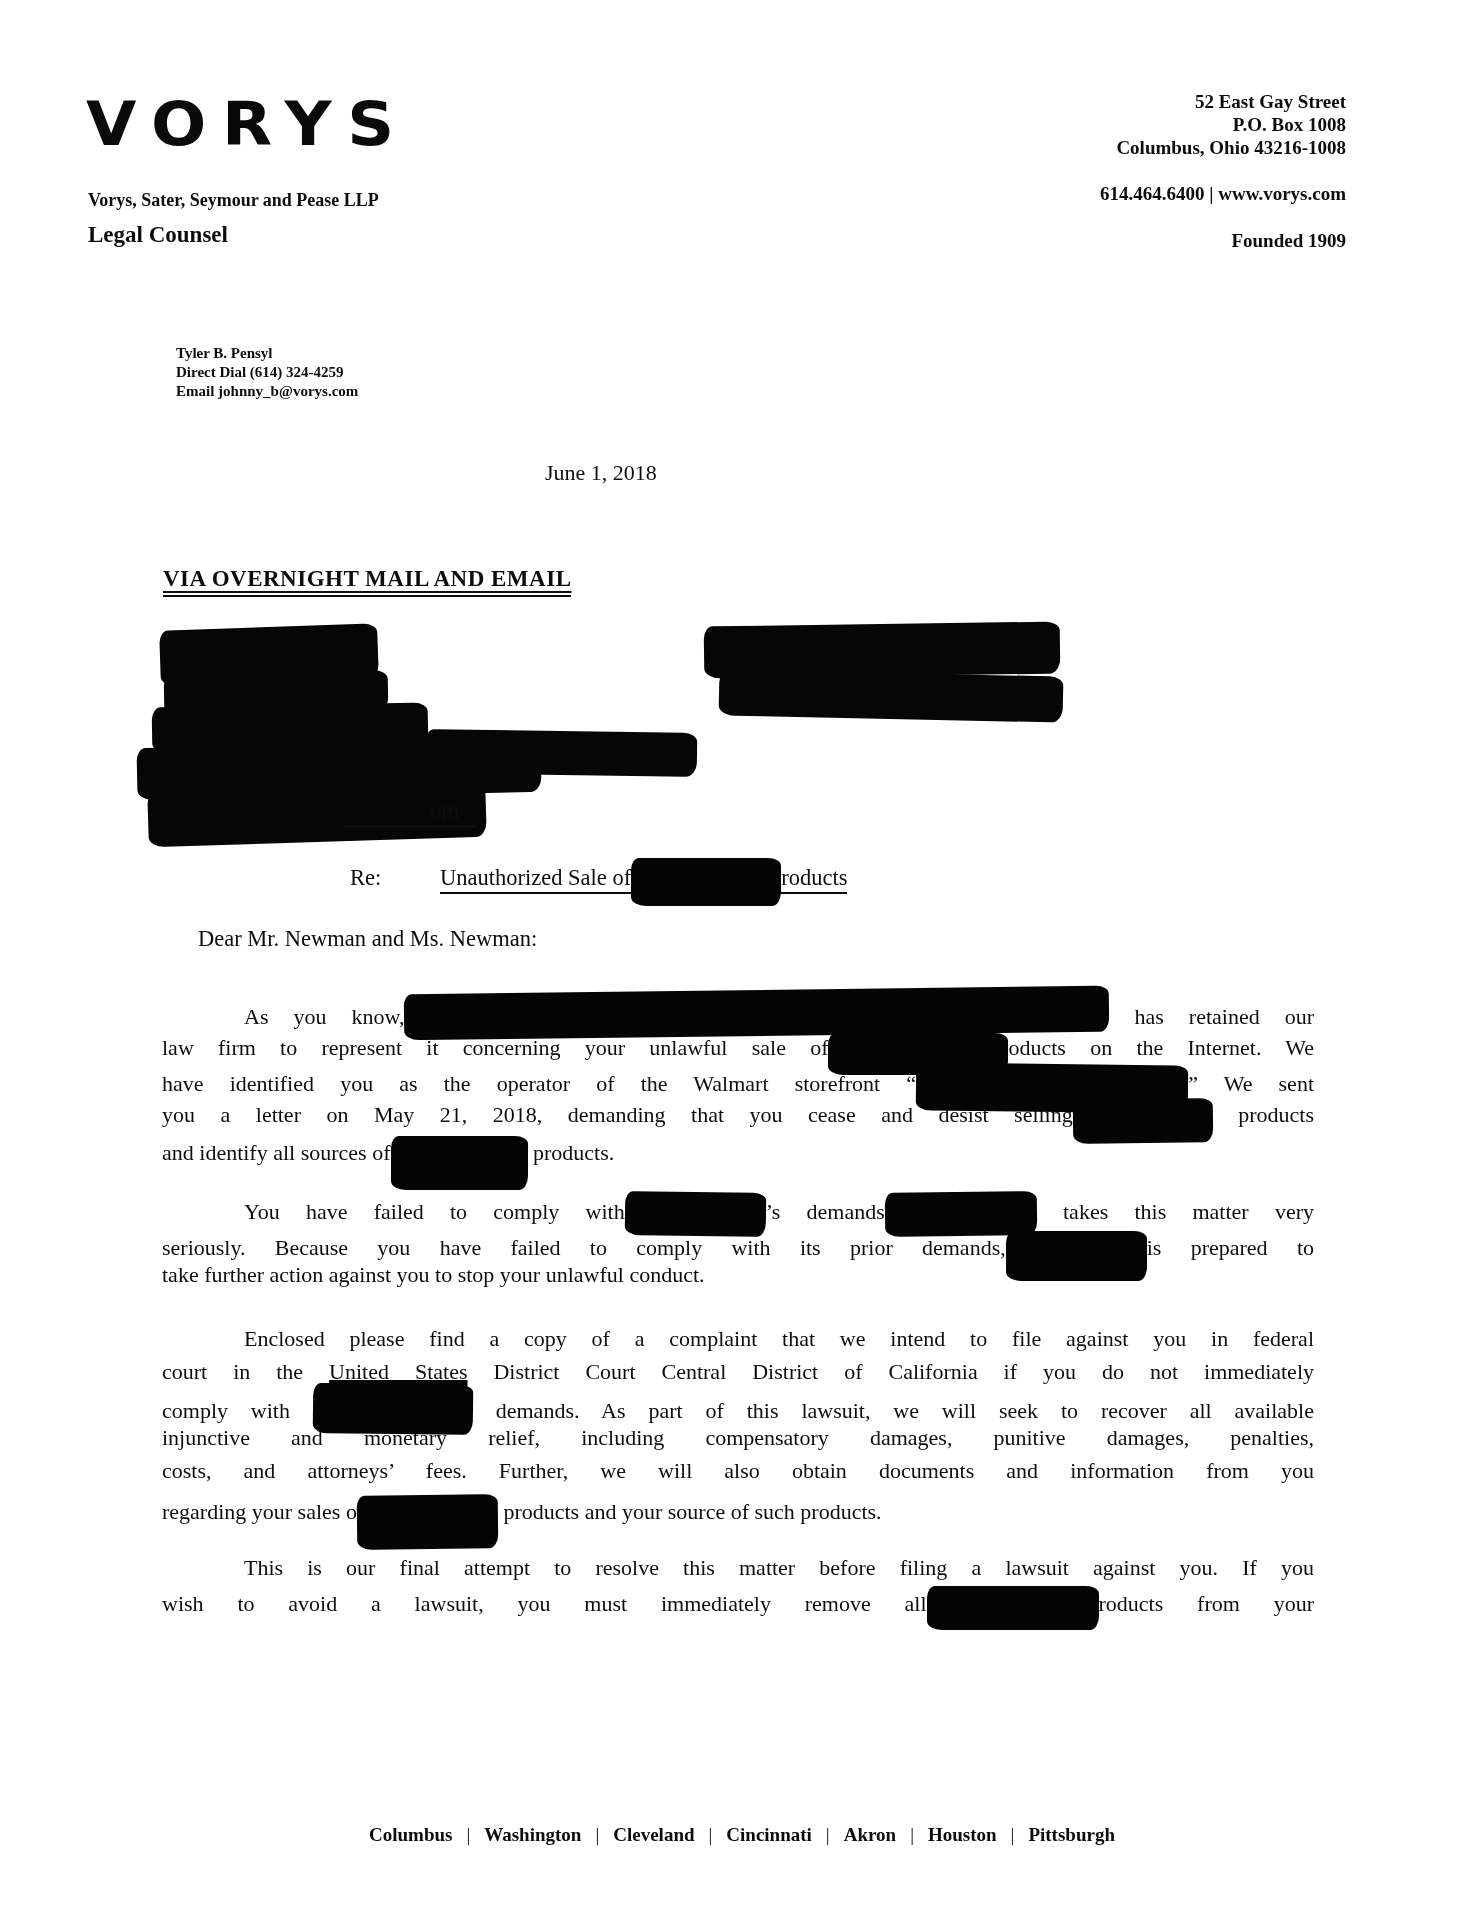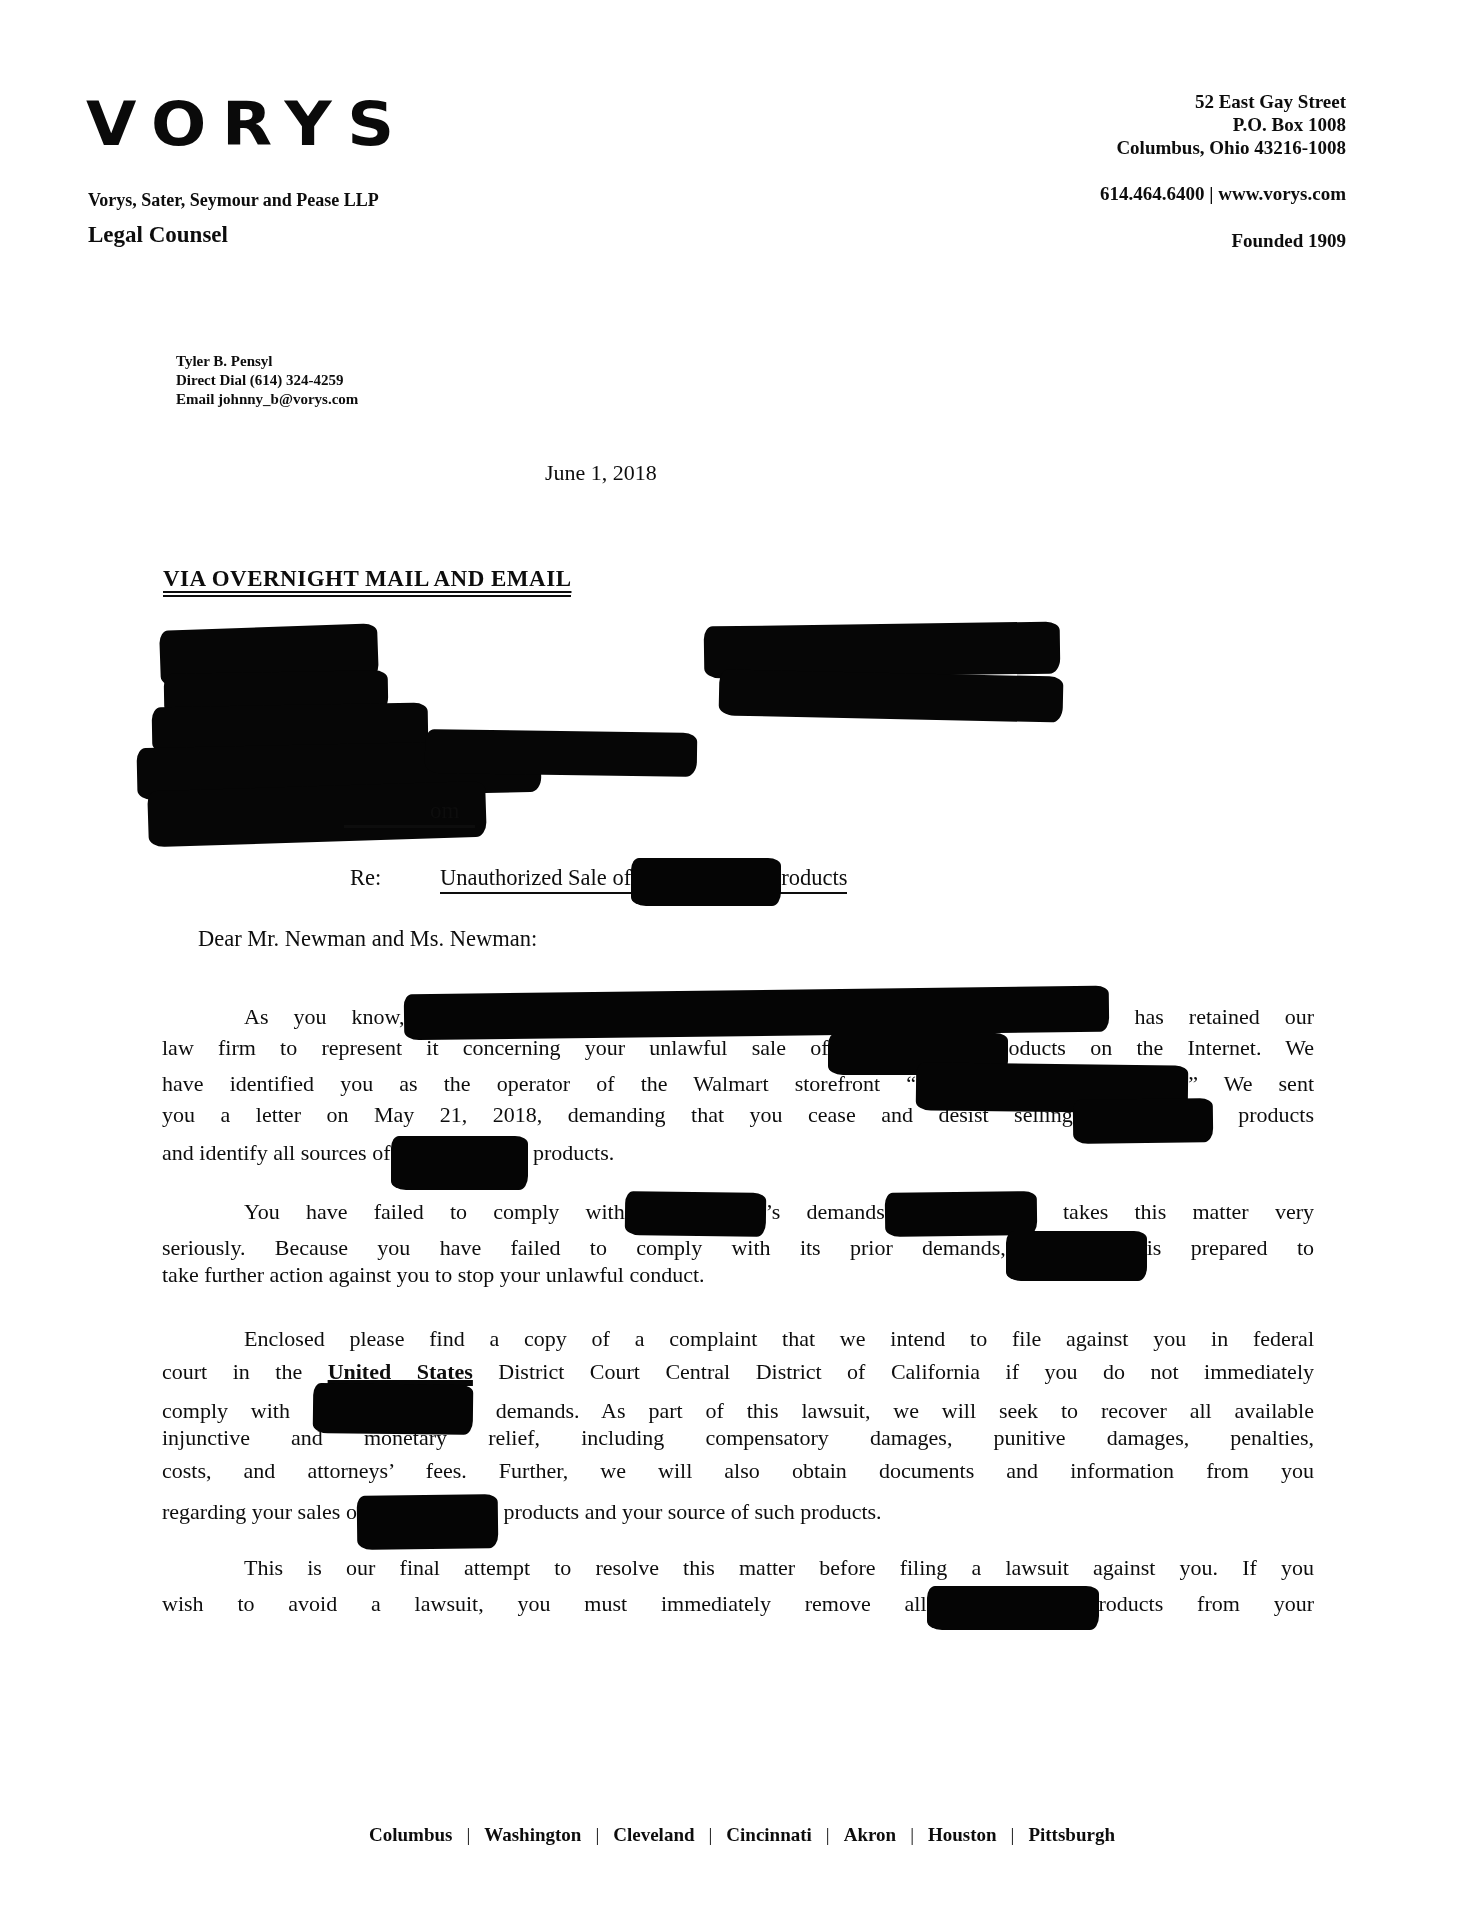--- a/index.html
+++ b/index.html
@@ -17,21 +17,21 @@
     font-family:"DejaVu Sans","Liberation Sans",sans-serif;
     font-weight:800;font-size:62px;letter-spacing:15px;
     transform:scale(1.05,0.98);transform-origin:left top;color:#0a0a0a;
   }
   .firm-name{left:88px;top:190px;font-size:18px;font-weight:bold;}
   .firm-sub{left:88px;top:222px;font-size:23px;font-weight:bold;}
   .hdr-right{right:138px;top:90px;text-align:right;font-size:19px;font-weight:bold;line-height:23px;}
   .hdr-phone{right:138px;top:183px;text-align:right;font-size:19px;font-weight:bold;}
   .hdr-founded{right:138px;top:230px;text-align:right;font-size:19px;font-weight:bold;}
   
-  .attorney{left:176px;top:352px;font-size:15px;font-weight:bold;line-height:19px;}
+  .attorney{left:176px;top:344px;font-size:15px;font-weight:bold;line-height:19px;}
   
   .date{left:545px;top:460px;font-size:22px;}
   .via{
     left:163px;top:566px;font-size:23px;font-weight:bold;letter-spacing:.5px;
     border-bottom:2px solid #0d0d0d;padding-bottom:3px;
   }
   .via .inner{text-decoration:underline;text-decoration-thickness:2px;text-underline-offset:5px;}
   
   .mark{position:absolute;background:#060606;border-radius:9px 14px 11px 16px / 13px 9px 15px 10px;}
   .frag{left:430px;top:798px;font-size:23px;}
@@ -45,21 +45,21 @@
   .body{left:162px;top:996px;width:1152px;font-size:22px;}
   .para{margin:0 0 31px 0;}
   .line{
     height:33px;line-height:33px;white-space:normal;
     text-align:justify;text-align-last:justify;text-justify:inter-word;
   }
   .line.last{text-align-last:left;}
   .line.indent{padding-left:82px;}
   .redact{display:inline-block;background:#050505;position:relative;vertical-align:middle;
           border-radius:8px 13px 9px 15px / 12px 8px 14px 9px;}
-  .understrike{text-decoration:underline;text-decoration-thickness:6px;text-decoration-color:#060606;text-underline-offset:1px;font-weight:bold;}
+  .understrike{text-decoration:underline;text-decoration-thickness:6px;text-decoration-color:#060606;text-underline-offset:1px;}
   
   .footer{left:0;top:1824px;width:100%;text-align:center;font-size:19px;font-weight:bold;}
   .footer .city{margin:0 10px;}
   .footer .pipe{margin:0 4px;font-weight:normal;}
 </style>
 </head>
 <body>
 
 <div class="page">
 

